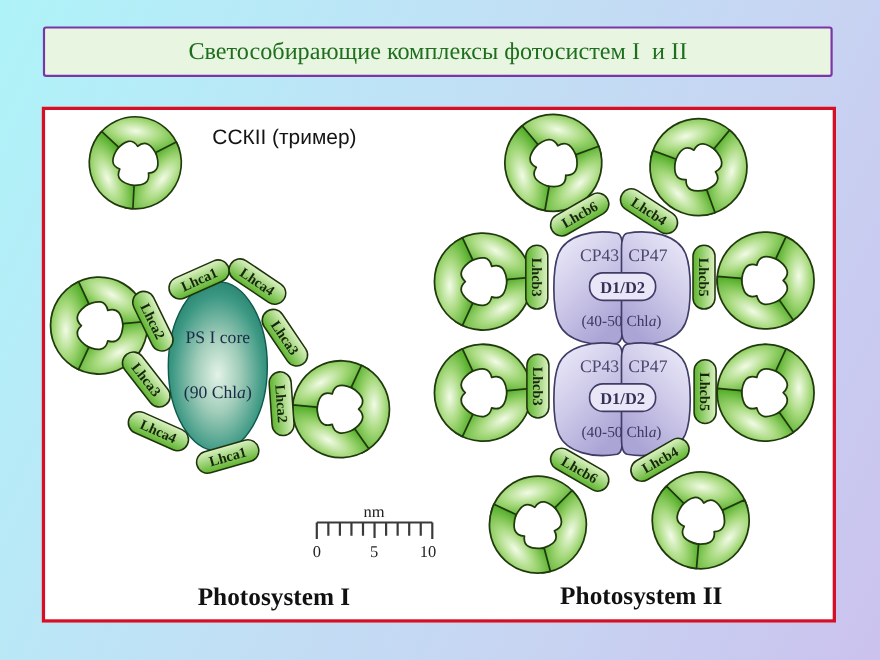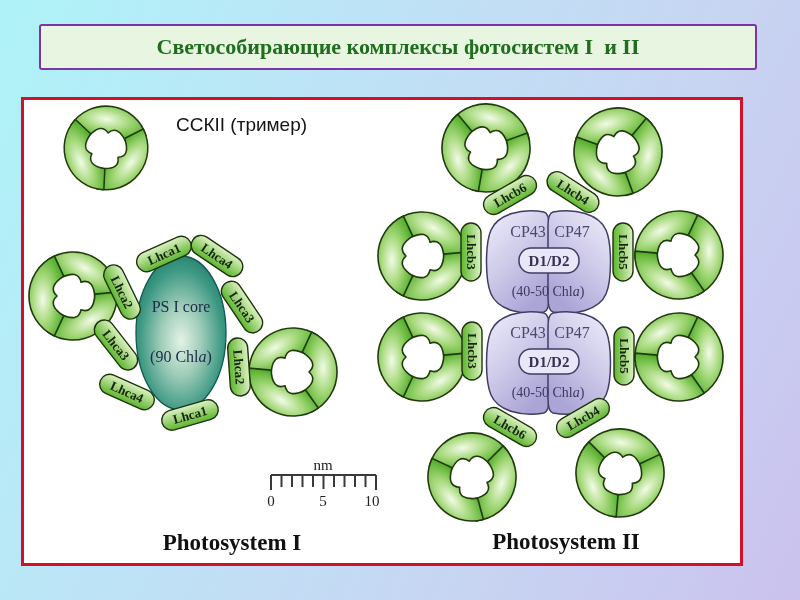--- a/index.html
+++ b/index.html
@@ -8,25 +8,25 @@
     font-family:"Liberation Serif",serif;
     background:linear-gradient(115deg,#aef3f8 0%,#bfe2f6 38%,#c7d5f2 68%,#cbc2ee 100%);
     position:relative;
   }
   .title-box{
     position:absolute;left:39px;top:24px;width:714px;height:42px;
     background:#e8f5e1;border:2px solid #7b35a9;border-radius:3px;
     display:flex;align-items:center;justify-content:center;
   }
   .title-box span{
-    font-family:"Liberation Serif",serif;font-weight:bold;font-size:22px;
+    font-family:"Liberation Serif",serif;font-weight:normal;font-size:22px;
     color:#1e6e1e;white-space:pre;
   }
   .content-box{
-    position:absolute;left:21px;top:97px;width:716px;height:463px;
+    position:absolute;left:38px;top:97px;width:716px;height:463px;
     background:#ffffff;border:3px solid #d40f26;
   }
   .content-box svg{position:absolute;left:0;top:0;width:710px;height:457px;}
   text{font-family:"Liberation Serif",serif;}
   .cck{font-family:"Liberation Sans",sans-serif;font-size:19px;fill:#141414;}
   .cap-label{font-size:13px;font-weight:600;fill:#18250d;}
   .core-txt{font-size:16px;fill:#1c2b47;}
   .cp-txt{font-size:16px;fill:#4b4870;}
   .d1d2-txt{font-size:15px;font-weight:600;fill:#343156;}
   .chl-txt{font-size:14px;fill:#3c3962;}

